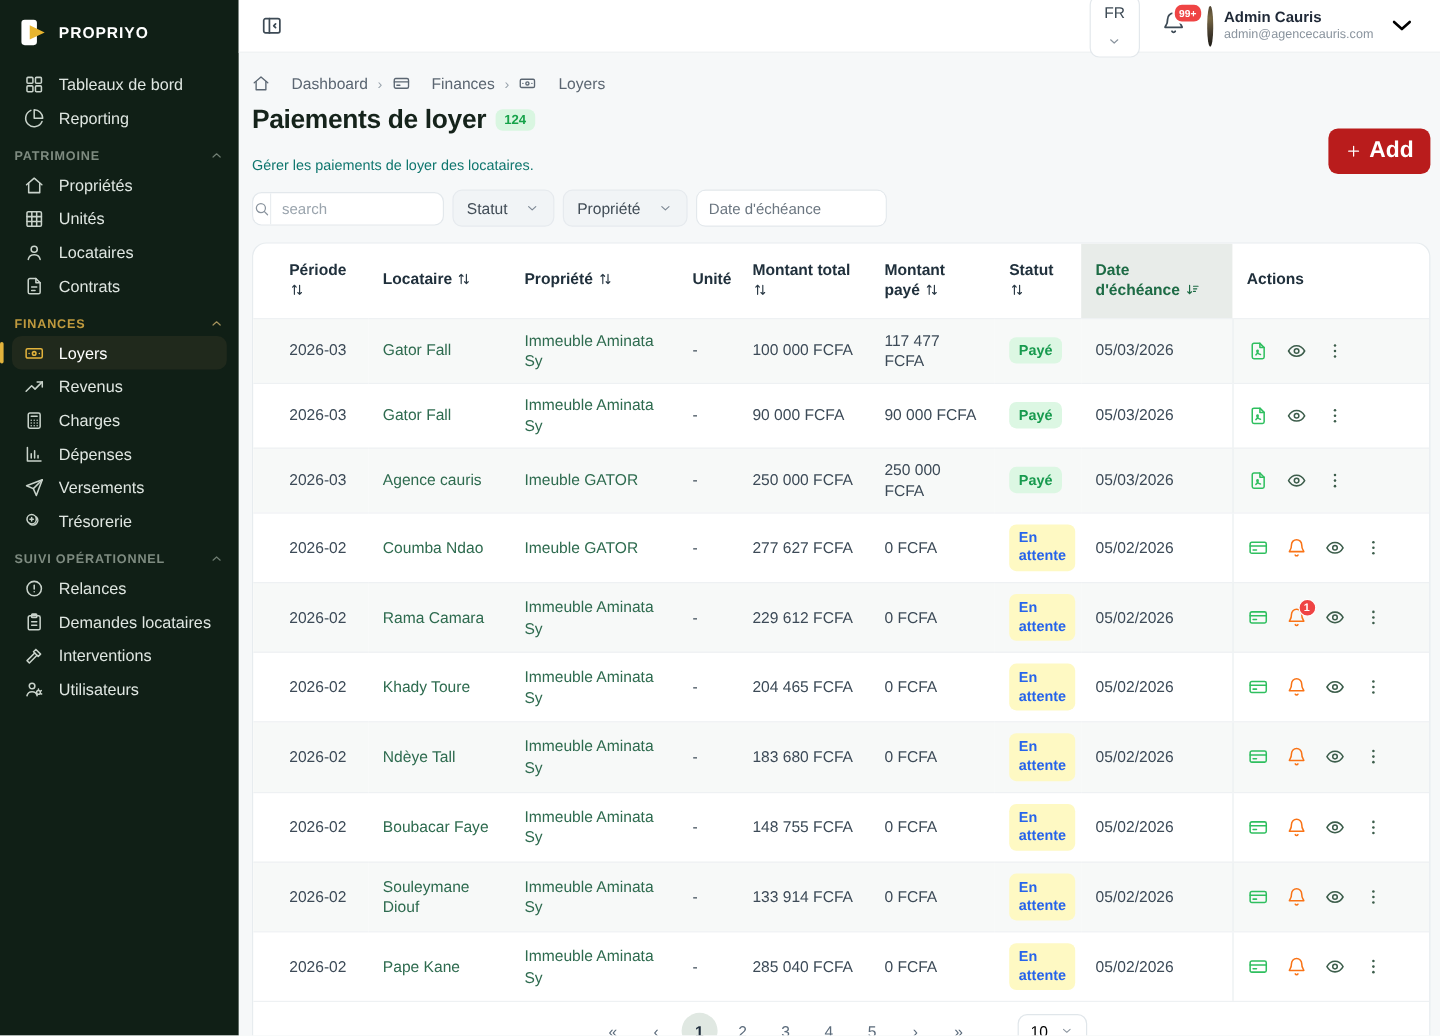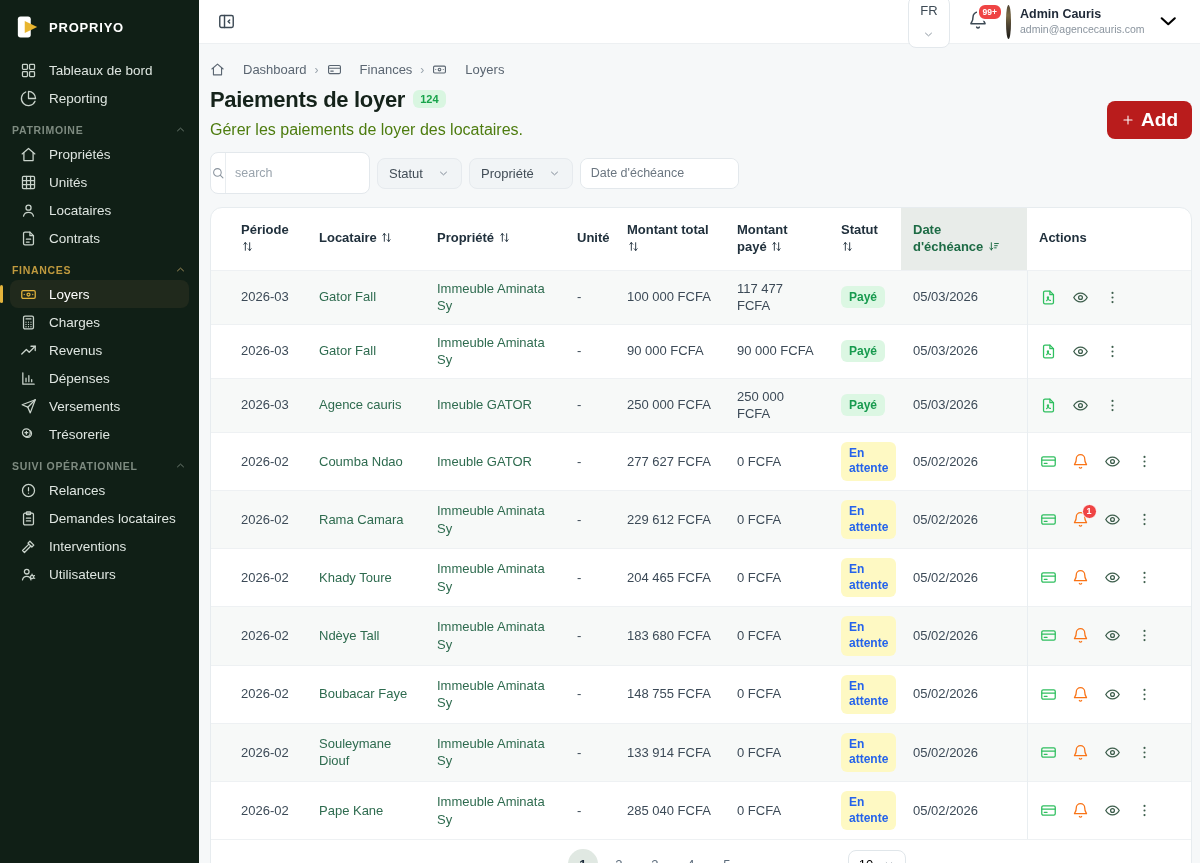--- a/index.html
+++ b/index.html
@@ -52,29 +52,29 @@
   .content { padding:18px 10px 0 11px; flex:1; overflow:hidden; }
   .breadcrumb { display:flex; align-items:center; gap:8px; font-size:13px; color:#5b6672; }
   .crumb { display:flex; align-items:center; gap:18px; cursor:pointer; }
   .crumb .icon { width:15px; height:15px; color:#5b6672; }
   .crumb-sep { color:#9aa4ad; font-size:12px; }
 
   .title-row { display:flex; align-items:flex-end; margin-top:10px; }
   .page-title { font-size:22px; font-weight:bold; color:#15231b; letter-spacing:-.3px; }
   .count-badge { display:inline-block; margin-left:8px; background:#d9f6e1; color:#17a34a;
     font-size:11px; font-weight:bold; padding:3px 7px; border-radius:6px; vertical-align:4px; }
-  .subtitle { font-size:16px; color:#4d7c0f; margin-top:8px; }
+  .subtitle { font-size:12px; color:#0f766e; margin-top:18px; }
   .add-btn { margin-left:auto; background:#b91c1c; color:#fff; border:none; border-radius:8px;
     font-size:19px; font-weight:bold; padding:8px 14px; display:flex; align-items:center; gap:6px;
     cursor:pointer; font-family:Liberation Sans, sans-serif; }
   .add-btn .icon { width:14px; height:14px; }
 
   .filters { display:flex; align-items:center; gap:7px; margin-top:13px; }
   .search-box { display:flex; align-items:center; background:#fff; border:1px solid #e3e8ec;
-    border-radius:8px; height:42px; width:160px; overflow:hidden; }
+    border-radius:8px; height:28px; width:160px; overflow:hidden; }
   .search-prefix { width:30px; height:100%; display:flex; align-items:center; justify-content:center;
     border-right:1px solid #e9edf0; color:#8a949e; }
   .search-prefix .icon { width:14px; height:14px; }
   .search-box input { border:none; outline:none; flex:1; height:100%; padding:0 9px; font-size:12.5px;
     color:#374151; font-family:inherit; background:transparent; }
   .search-box input::placeholder { color:#9aa4ad; }
   .pill-select { display:flex; align-items:center; gap:14px; background:#f1f4f6; border:1px solid #e6eaee;
     border-radius:8px; height:31px; padding:0 11px; font-size:13px; color:#424d57; cursor:pointer; }
   .pill-select .icon { width:13px; height:13px; color:#7d8894; }
   .date-box { display:flex; align-items:center; background:#fff; border:1px solid #e3e8ec;
@@ -198,31 +198,31 @@
         <div class="nav-item active">
           <svg class="icon " viewBox="0 0 24 24">
             <rect x="2.5" y="6.5" width="19" height="11" rx="1.8"></rect>
             <circle cx="12" cy="12" r="2.1"></circle>
             <path d="M6 12h.01M18 12h.01"></path>
           </svg>
           <span>Loyers</span>
         </div>
         <div class="nav-item">
           <svg class="icon " viewBox="0 0 24 24">
+            <path d="M2.5 17 9 10.5l4 4L21.5 6"></path>
+            <path d="M15.5 6h6v6"></path>
+          </svg>
+          <span>Revenus</span>
+        </div>
+        <div class="nav-item">
+          <svg class="icon " viewBox="0 0 24 24">
             <rect x="5" y="3" width="14" height="18" rx="2"></rect>
             <path d="M8.5 7h7M8.5 11.5h.01M12 11.5h.01M15.5 11.5h.01M8.5 14.8h.01M12 14.8h.01M15.5 14.8h.01M8.5 18h.01M12 18h.01M15.5 18h.01"></path>
           </svg>
           <span>Charges</span>
-        </div>
-        <div class="nav-item">
-          <svg class="icon " viewBox="0 0 24 24">
-            <path d="M2.5 17 9 10.5l4 4L21.5 6"></path>
-            <path d="M15.5 6h6v6"></path>
-          </svg>
-          <span>Revenus</span>
         </div>
         <div class="nav-item">
           <svg class="icon " viewBox="0 0 24 24">
             <path d="M4 4v16h16"></path>
             <path d="M8.5 16.5v-5M12.5 16.5V8M16.5 16.5v-3"></path>
           </svg>
           <span>Dépenses</span>
         </div>
         <div class="nav-item">
           <svg class="icon " viewBox="0 0 24 24">

